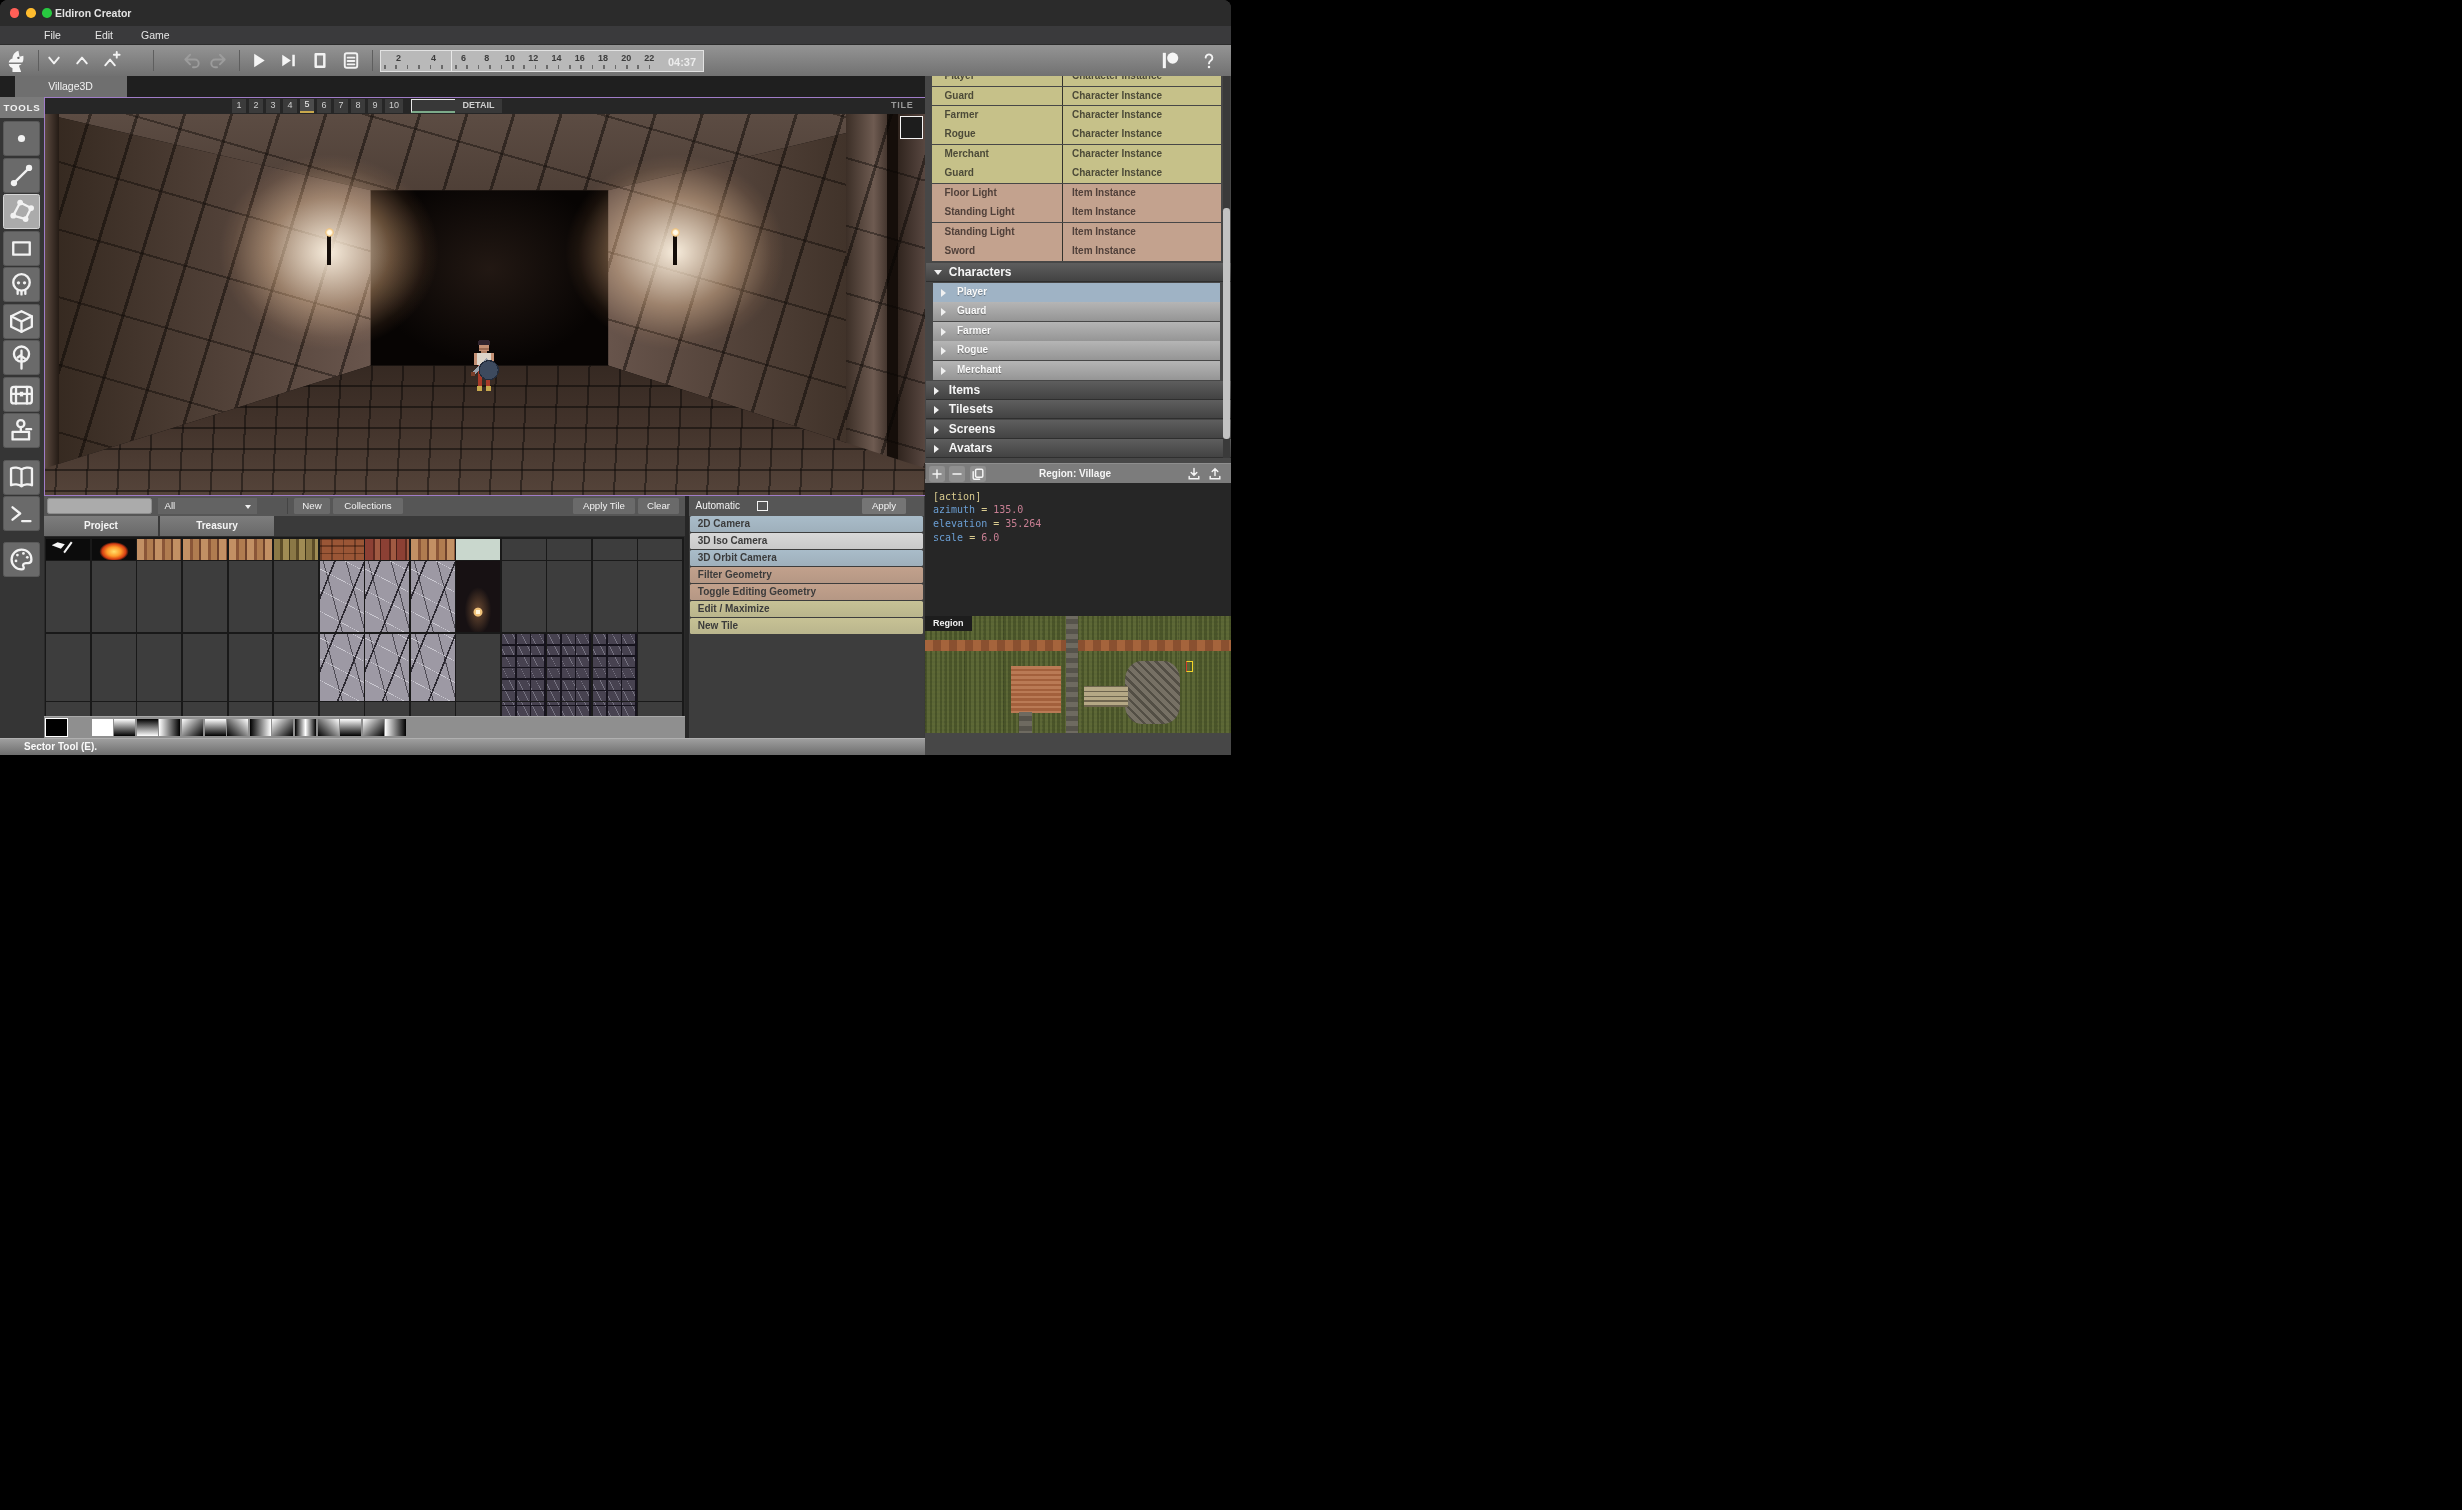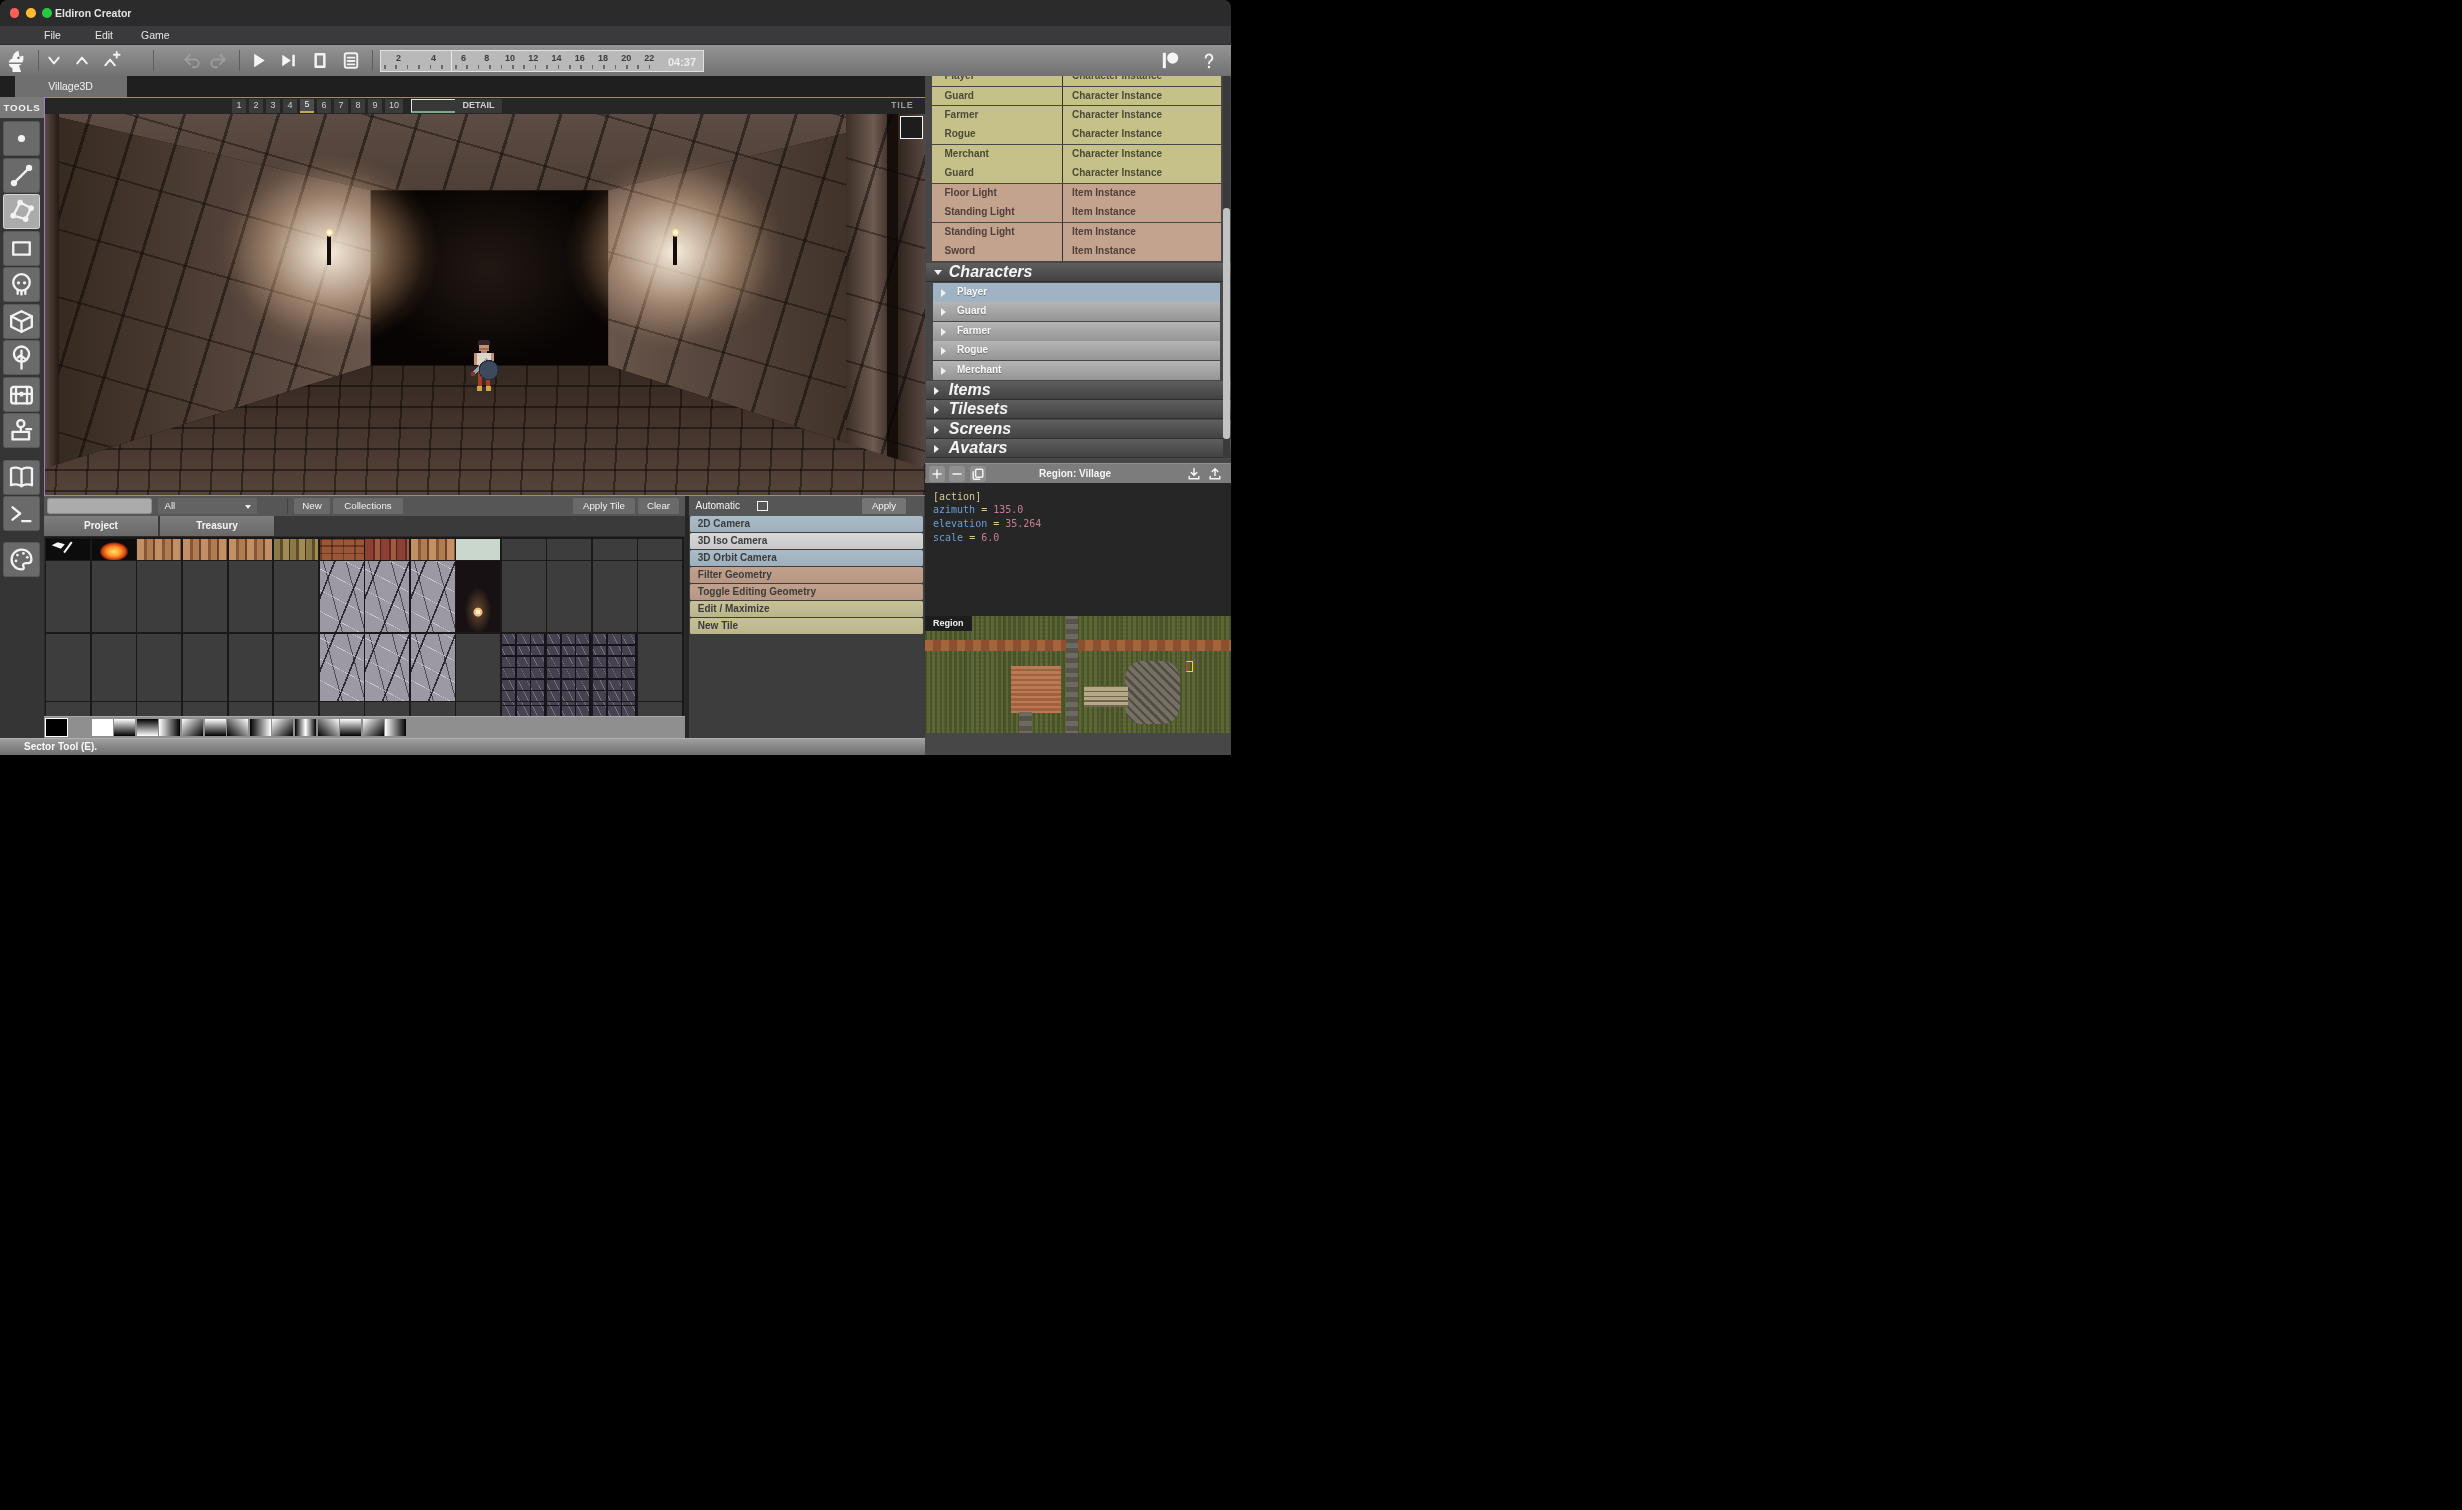--- a/index.html
+++ b/index.html
@@ -121,21 +121,21 @@
   #gap1{left:685px;top:496px;width:4.9px;height:242px;background:#262626;}
 
   
   #panel-right{left:925px;top:76px;width:307px;height:679px;background:#474747;}
   .inst{left:6.5px;width:289px;height:18.7px;overflow:hidden;position:absolute;}
   .inst-in{display:grid;grid-template-columns:130px 0.8px auto;height:18.7px;font-size:10px;font-weight:600;}
   .inst.character .inst-in{background:var(--charrow,#c6c189);color:#4c4a38;}
   .inst.item .inst-in{background:var(--itemrow,#c3a28e);color:#50403a;}
   .inst .n{padding-left:13px;line-height:18.7px;} .inst .d{background:#33322c;} .inst .t{padding-left:9.7px;line-height:18.7px;}
   .inst.partial{height:9.7px;} .inst.partial .inst-in{margin-top:-9px;}
-  .ohead{left:0.8px;width:305px;height:18.7px;background:linear-gradient(180deg,#5e5e5e,#434343);color:#f5f5f5;font-size:16px;font-weight:bold;line-height:18.7px;border-bottom:0.8px solid #2f2f2f;font-style:italic;}
+  .ohead{left:0.8px;width:305px;height:18.7px;background:linear-gradient(180deg,#5e5e5e,#434343);color:#f5f5f5;font-size:12px;font-weight:bold;line-height:18.7px;border-bottom:0.8px solid #2f2f2f;}
   .ohead .lbl{margin-left:23px;}
   .tri{position:absolute;left:8px;top:5.7px;width:0;height:0;}
   .tri.down{border-left:4px solid transparent;border-right:4px solid transparent;border-top:5.7px solid #f0f0f0;top:7.3px;}
   .tri.right{border-top:4px solid transparent;border-bottom:4px solid transparent;border-left:5.7px solid #f0f0f0;}
   .ochild{left:8px;width:287px;height:18.7px;background:linear-gradient(180deg,#b5b5b5,#959595);color:#fafafa;font-size:10px;font-weight:bold;line-height:18.7px;text-shadow:0 0.8px 0.8px rgba(0,0,0,.35);}
   .ochild.selected{background:var(--selchild,#9fb3c5);}
   .ochild .lbl{margin-left:24px;}
   #rscroll{left:298px;top:0;width:6.5px;height:382px;background:#3a3a3a;}
   #rthumb{left:0;top:132px;width:6.5px;height:231px;background:#c2c2c2;border-radius:3.2px;}
   #regionbar{left:0;top:387px;width:307px;height:20px;background:#7c7c7c;border-top:0.8px solid #8e8e8e;}

